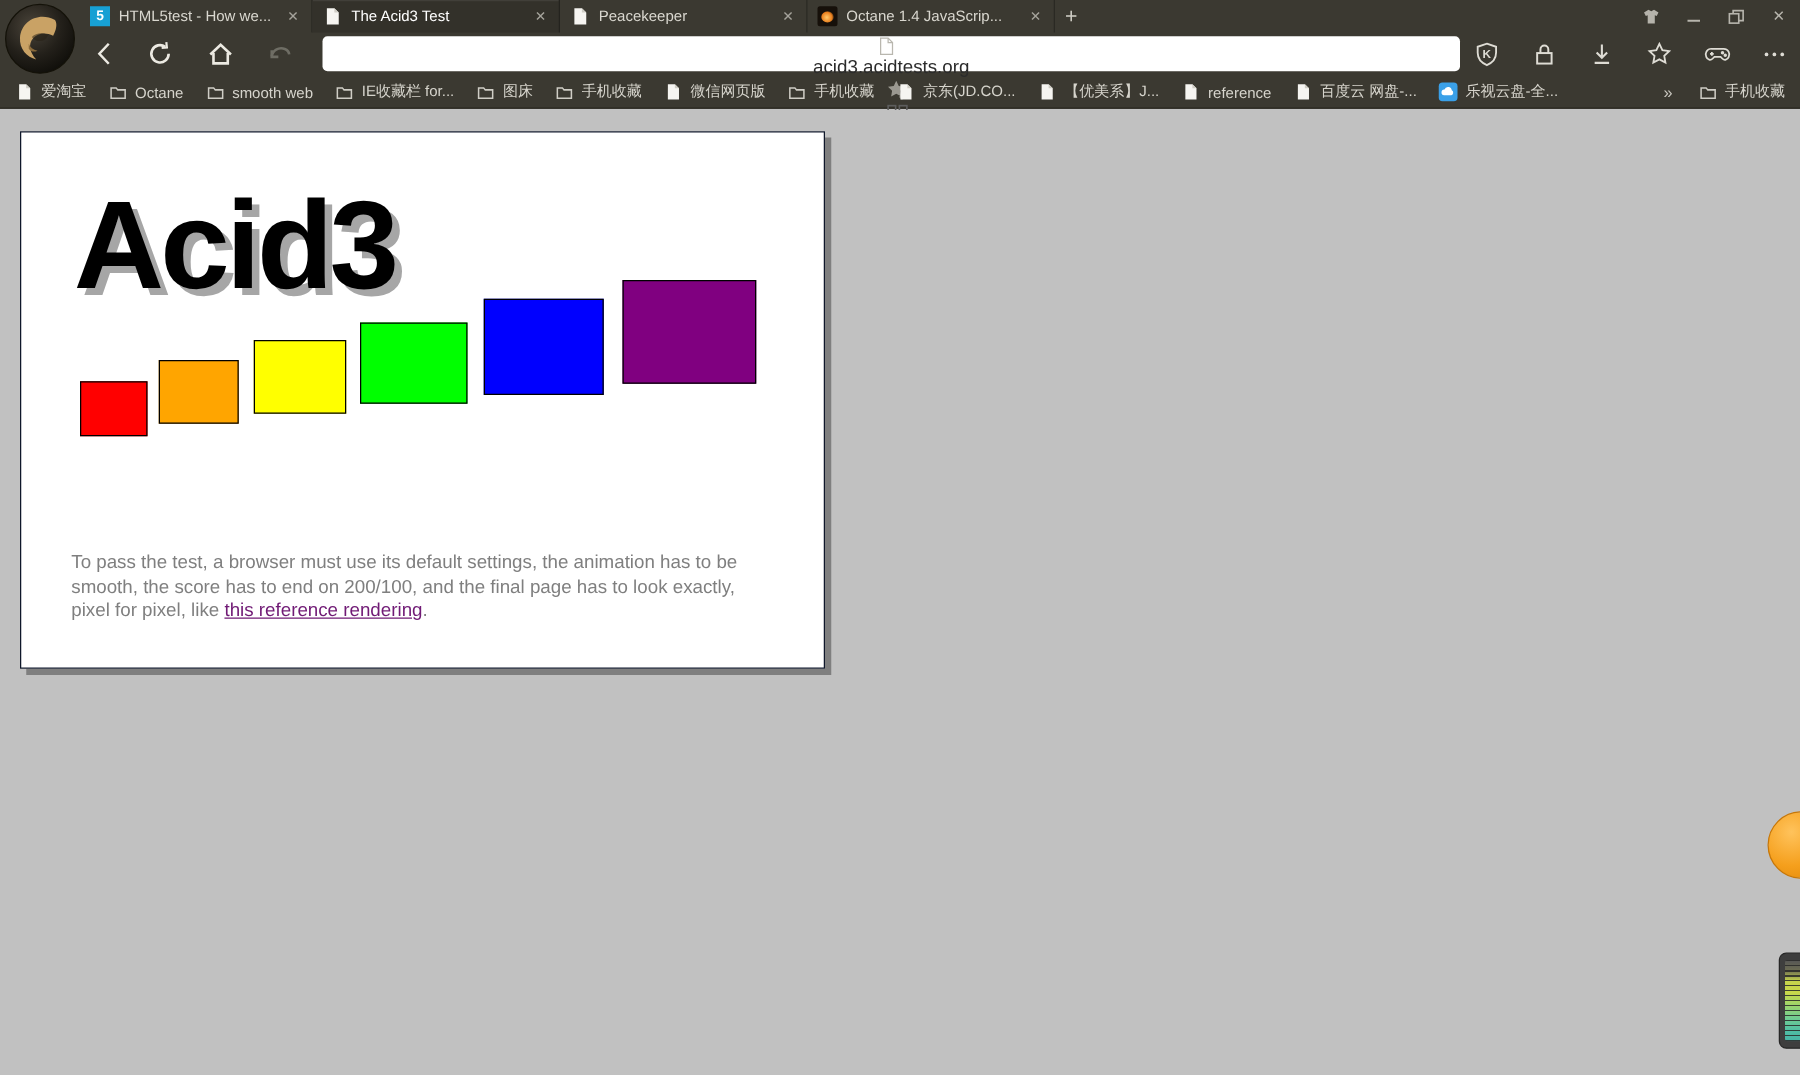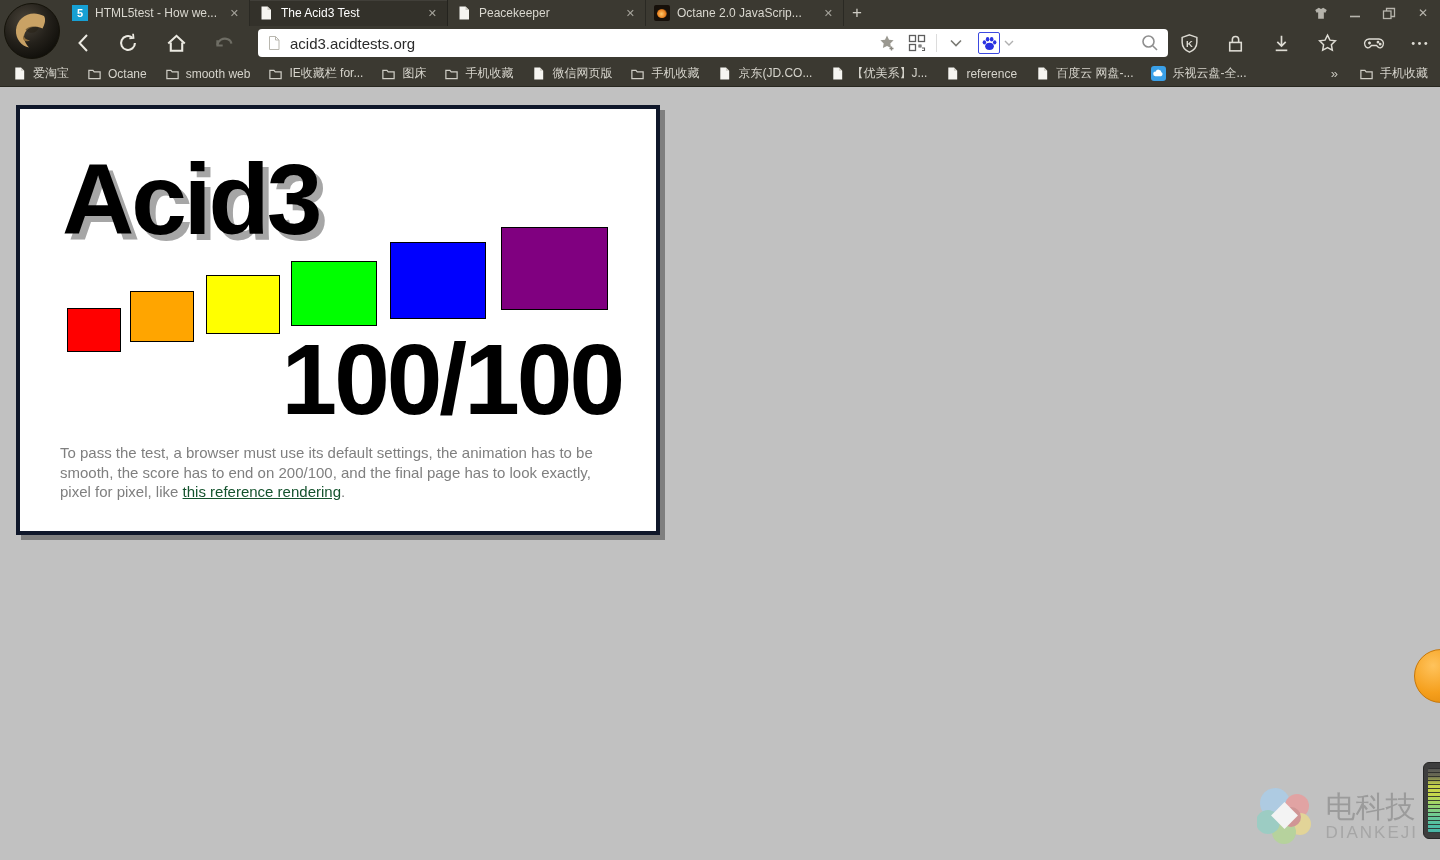--- a/index.html
+++ b/index.html
@@ -46,21 +46,21 @@
   
   .navbar { position:absolute; top:26px; left:0; right:0; height:34px; }
   .nav-btn { position:absolute; top:4px; width:28px; height:26px; display:flex; align-items:center; justify-content:center; cursor:pointer; }
   .nav-back    { left:70px; }
   .nav-refresh { left:114px; }
   .nav-home    { left:162px; }
   .nav-restore { left:210px; }
 
   .addressbar {
     position:absolute; left:258px; top:3px; width:910px; height:28px;
-    background:#fff; border-radius:4px; display:flex; align-items:center; padding:0 8px;
+    background:#fff; border-radius:4px; display:flex; align-items:center; padding:0 8px;flex-direction:column;
   }
   .url-page-icon { width:16px; height:16px; margin-right:8px; flex:none; }
   .url-text { font-size:15px; color:#2b2b2b; white-space:nowrap; }
   .addr-spacer { flex:1; }
   .addr-icon { width:20px; height:20px; margin-left:9px; flex:none; cursor:pointer; position:relative; }
   .addr-divider { width:1px; height:18px; background:#dcdcdc; margin-left:9px; }
   .paw-box { width:22px; height:22px; border:1px solid #3c49e0; border-radius:2px; display:flex; align-items:center; justify-content:center; margin-left:12px; cursor:pointer; }
   .search-chevron { width:14px; height:14px; margin-left:2px; cursor:pointer; }
   .search-gap { width:118px; }
   .magnifier { width:20px; height:20px; margin-left:6px; cursor:pointer; }
@@ -76,21 +76,21 @@
   }
   .bm-item { display:flex; align-items:center; gap:6px; cursor:pointer; }
   .bm-icon { width:15px; height:15px; flex:none; }
   .bm-right { margin-left:auto; display:flex; align-items:center; gap:20px; }
   .bm-overflow { color:#c9c7bf; font-size:13px; cursor:pointer; letter-spacing:1px; }
 
   
   .content { position:absolute; top:88px; left:0; right:0; bottom:0; background:#c1c1c1; }
   .page-box {
     position:absolute; left:16px; top:17px; width:644px; height:430px;
-    background:#fff; border:4px solid #0f172a;
+    background:#fff; border:1px solid #0f172a;
     box-shadow:5px 5px 0 rgba(72,72,72,0.55);
   }
   .acid-title {
     position:absolute; left:42px; top:40px;
     font-size:100px; font-weight:bold; line-height:1; letter-spacing:-3px;
     color:#000; text-shadow:6px 6px 0 #a6a6a6;
   }
   .cbox { position:absolute; border:1px solid #000; }
   .box-red    { left:47px;  top:199px; width:54px;  height:44px; }
   .box-orange { left:110px; top:182px; width:64px;  height:51px; }
@@ -99,21 +99,21 @@
   .box-blue   { left:370px; top:133px; width:96px;  height:77px; }
   .box-purple { left:481px; top:118px; width:107px; height:83px; }
   .score {
     position:absolute; right:34px; top:220px;
     font-size:100px; font-weight:bold; line-height:1; letter-spacing:-3px; color:#000;
   }
   .desc {
     position:absolute; left:40px; top:334px; width:560px;
     font-size:15px; line-height:19.5px; color:#7f7f7f;
   }
-  .desc a { color:#14532d; text-decoration:underline; cursor:pointer; }
+  .desc a { color:#701a75; text-decoration:underline; cursor:pointer; }
 
   
   .watermark { position:absolute; right:22px; bottom:14px; display:flex; align-items:center; gap:10px; }
   .wm-text-cn { font-size:30px; color:#9b9b9b; line-height:1; }
   .wm-text-en { font-size:17px; color:#a6a6a6; letter-spacing:2px; line-height:1; margin-top:2px; }
 
   
   .assist-bubble {
     position:absolute; right:-28px; top:561px; width:54px; height:54px; border-radius:50%;
     background:radial-gradient(circle at 35% 30%, #ffc35c 0%, #f59f1c 55%, #dd8408 100%);
@@ -175,21 +175,21 @@
           <svg viewBox="0 0 16 16" width="16" height="16">
               <path d="M3.5 1.5h6L13 5v9.5H3.5z" fill="#f6f5f1"></path>
               <path d="M9.5 1.5V5H13z" fill="#cfcdc5"></path>
             </svg>
         </div>
         <span class="tab-label">Peacekeeper</span>
         <span class="tab-close">✕</span>
       </div>
       <div class="tab">
         <div class="favicon fav-octane"></div>
-        <span class="tab-label">Octane 2.0 JavaScrip...</span>
+        <span class="tab-label">Octane 1.4 JavaScrip...</span>
         <span class="tab-close">✕</span>
       </div>
       <div class="newtab-btn">+</div>
     </div>
 
     <div class="win-controls">
       <div class="win-btn">
         <svg width="16" height="15" viewBox="0 0 18 16">
           <path d="M6.5 1.5 9 3l2.5-1.5L15.5 4l-1.6 3.2-1.7-.6v7.4H5.8V6.6l-1.7.6L2.5 4z" fill="#b5b3ab"></path>
         </svg>
@@ -432,47 +432,24 @@
     <div class="page-box">
       <div class="acid-title">Acid3</div>
 
       <div class="cbox box-red" style="background: rgb(255, 0, 0);"></div>
       <div class="cbox box-orange" style="background: rgb(255, 165, 0);"></div>
       <div class="cbox box-yellow" style="background: rgb(255, 255, 0);"></div>
       <div class="cbox box-green" style="background: rgb(0, 255, 0);"></div>
       <div class="cbox box-blue" style="background: rgb(0, 0, 255);"></div>
       <div class="cbox box-purple" style="background: rgb(128, 0, 128);"></div>
 
-      <div class="score">100/100</div>
 
       <div class="desc"><span>To pass the test, a browser must use its default settings, the animation has to be smooth, the score has to end on 200/100, and the final page has to look exactly, pixel for pixel, like </span><a>this reference rendering</a><span>.</span></div>
     </div>
 
-    <div class="watermark">
-      <svg width="60" height="60" viewBox="0 0 60 60">
-        <defs>
-            <clipPath id="wmclip">
-              <rect x="2" y="2" width="56" height="56" rx="17"></rect>
-            </clipPath>
-          </defs>
-        <g clip-path="url(#wmclip)" opacity="0.8">
-          <circle cx="20" cy="17" r="15" fill="#a9cdea"></circle>
-          <circle cx="42" cy="20" r="12" fill="#e99c9c"></circle>
-          <circle cx="45" cy="38" r="11" fill="#ead98e"></circle>
-          <circle cx="29" cy="46" r="12" fill="#b3d694"></circle>
-          <circle cx="13" cy="36" r="12" fill="#93cfc3"></circle>
-          <circle cx="36" cy="31" r="10" fill="#d48a8a"></circle>
-          <rect x="20" y="20" width="19" height="19" fill="#fff" transform="rotate(45 29.5 29.5)"></rect>
-        </g>
-      </svg>
-      <div>
-        <div class="wm-text-cn">电科技</div>
-        <div class="wm-text-en">DIANKEJI</div>
-      </div>
-    </div>
 
     <div class="assist-bubble"></div>
     <div class="eq-widget">
       <div class="eq-bars"></div>
     </div>
   </div>
 
 </div>
 
 </body></html>

